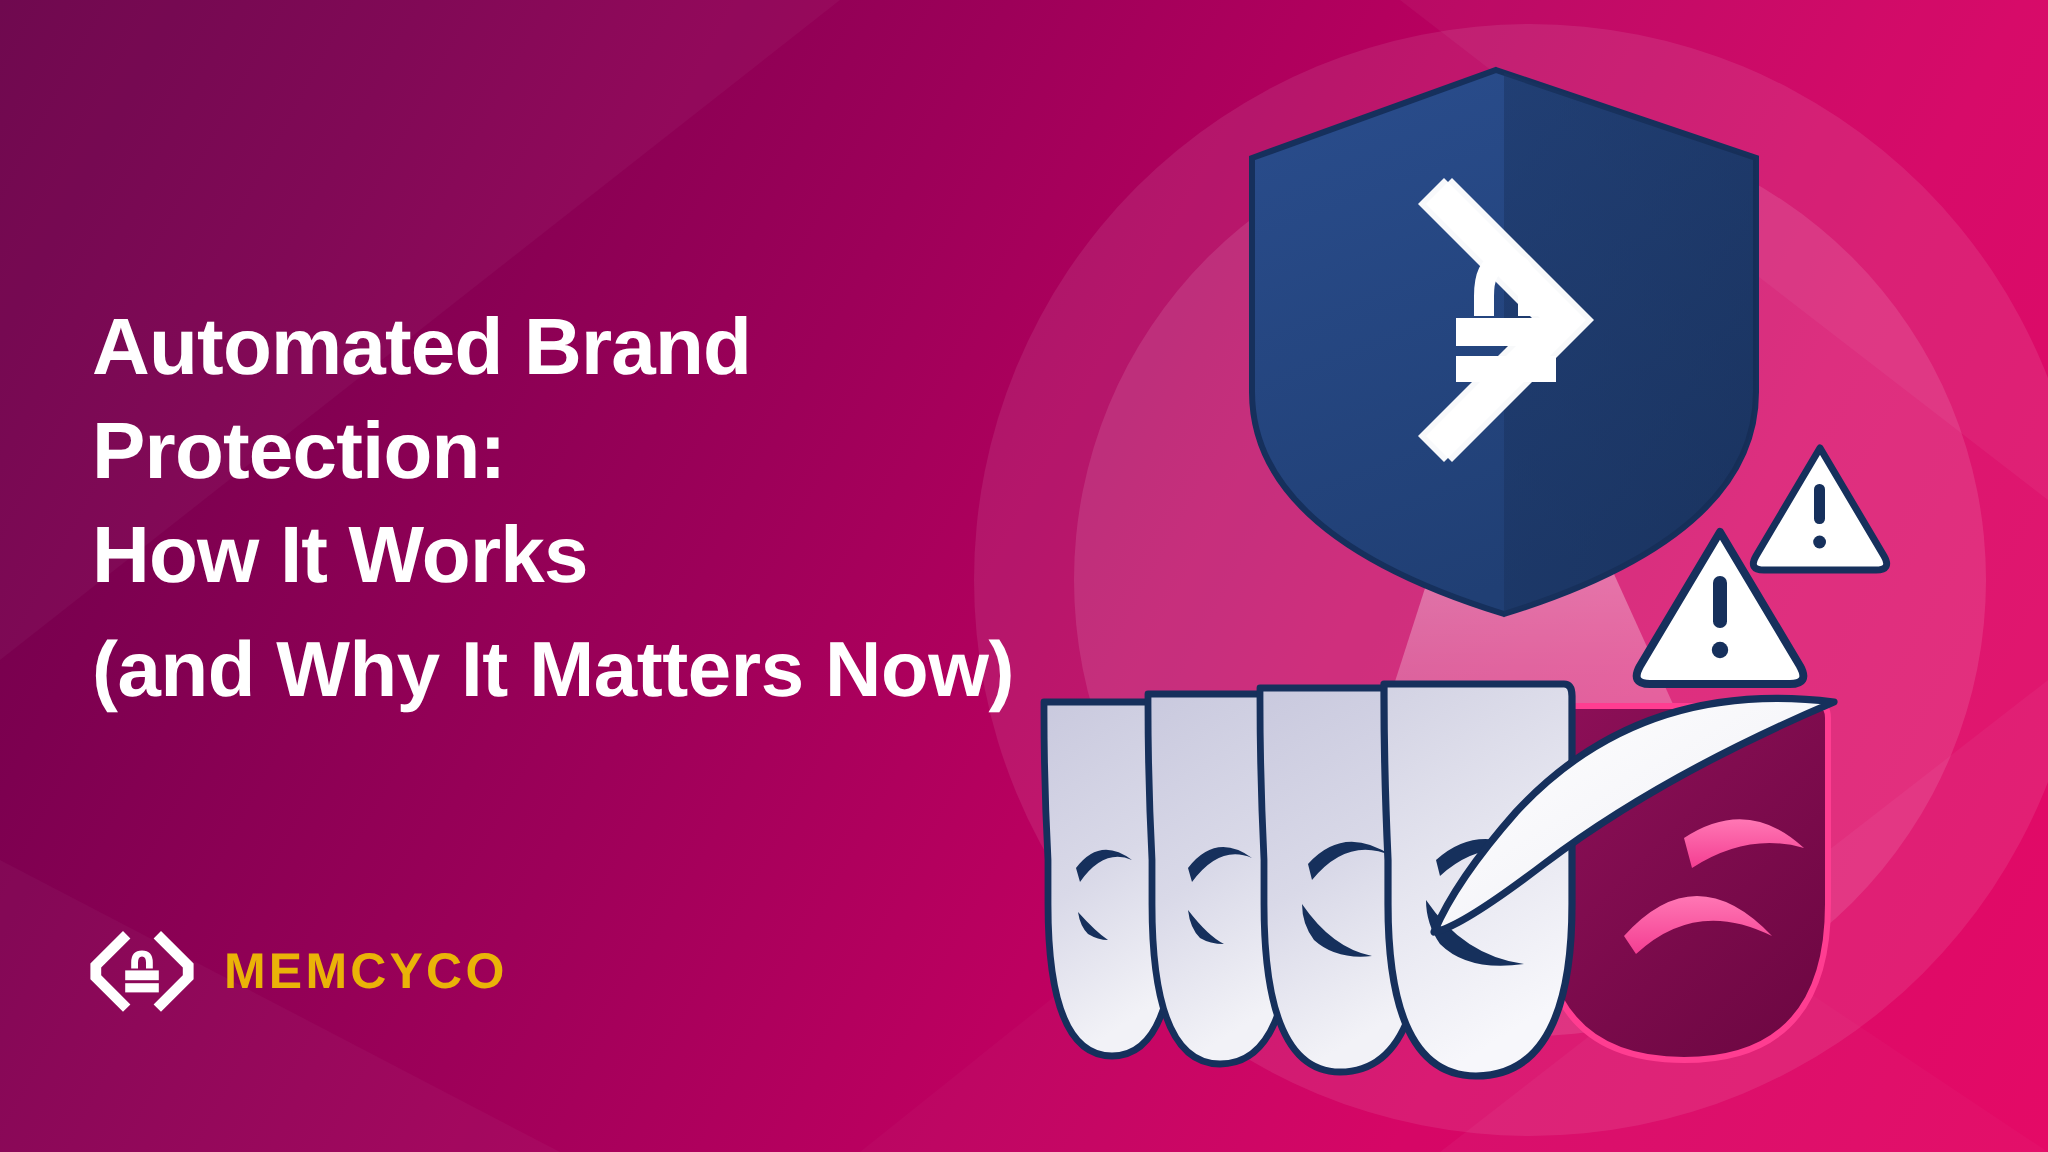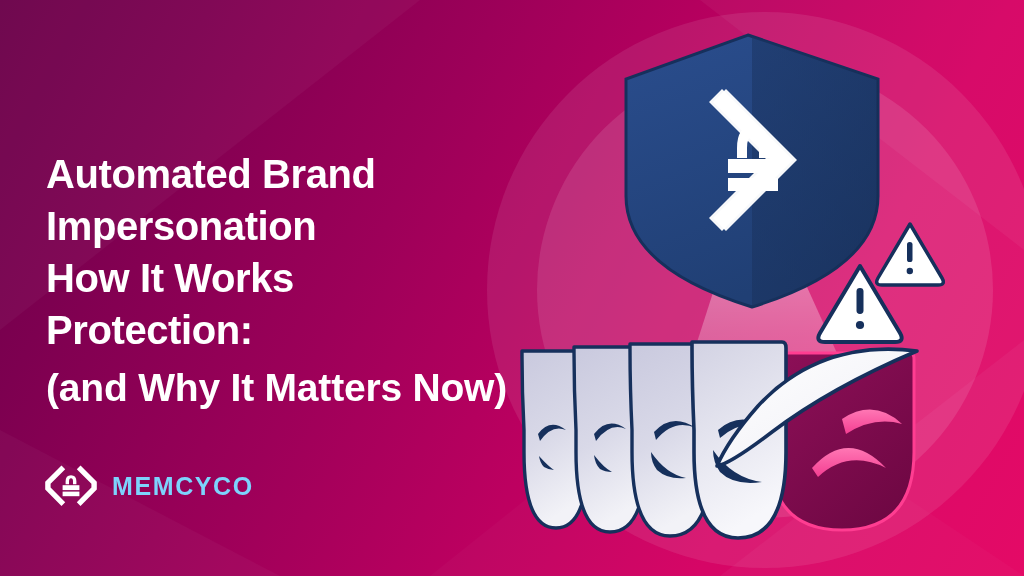--- a/index.html
+++ b/index.html
@@ -72,21 +72,21 @@
   .logo {
     position: absolute;
     left: 44px;
     top: 459px;
     display: flex;
     align-items: center;
     gap: 14px;
   }
   .logo-mark { width: 54px; height: 54px; display: block; }
   .logo-word {
-    color: #7dd3fc;
+    color: #eab308;
     font-size: 25px;
     font-weight: bold;
     letter-spacing: 1.6px;
     line-height: 1;
   }
 </style>
 </head>
 <body>
 
 <div id="stage">
@@ -211,23 +211,22 @@
       <path d="M248 430 Q270 410 298 428 Q272 418 250 438 Z" fill="#16305c"></path>
       <path d="M243 450 Q262 478 292 482 Q264 486 250 472 Q243 462 243 450 Z" fill="#16305c"></path>
 
       <path d="M447 351 Q360 388 302 432 Q260 464 247 466
                Q258 440 288 406 Q350 339 447 351 Z" fill="url(#gPeel)" stroke="#16305c" stroke-width="3.6" stroke-linejoin="round"></path>
     </g>
   </svg>
 
   <div class="headline">
     <div class="line">Automated Brand</div>
-    <div class="line">Impersonation</div>
+    <div class="line">Protection:</div>
     <div class="line">How It Works</div>
-    <div class="line">Protection:</div>
     <div class="sub">(and Why It Matters Now)</div>
   </div>
 
   <div class="logo">
     <svg class="logo-mark" viewBox="0 0 54 54">
       <path d="M17.5 6.5 L21.2 10.2 L6.6 24.8 L6.6 28.6 L21.2 43.2 L17.5 46.9 L1.2 30.6 L1.2 22.8 Z" fill="#ffffff"></path>
       <path d="M36.5 6.5 L32.8 10.2 L47.4 24.8 L47.4 28.6 L32.8 43.2 L36.5 46.9 L52.8 30.6 L52.8 22.8 Z" fill="#ffffff"></path>
       <path d="M21.6 22.3 Q21.6 16.3 27 16.3 Q32.4 16.3 32.4 22.3 L32.4 25.2 L29 25.2 L29 22.3
                Q29 19.3 27 19.3 Q25 19.3 25 22.3 L25 25.2 L21.6 25.2 Z" fill="#ffffff"></path>
       <rect x="18.6" y="26.2" width="16.8" height="4.9" fill="#ffffff"></rect>

